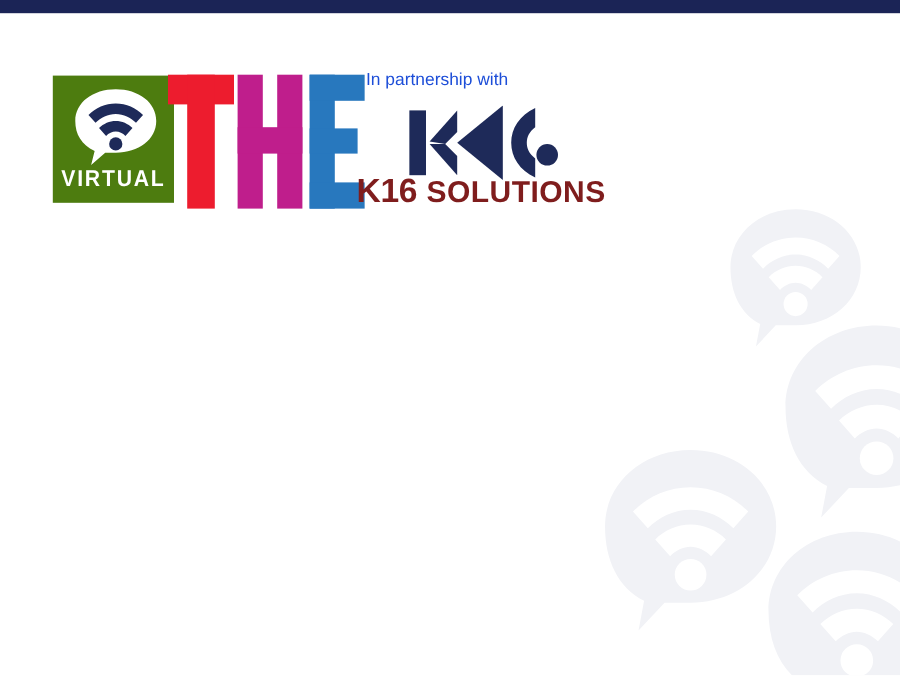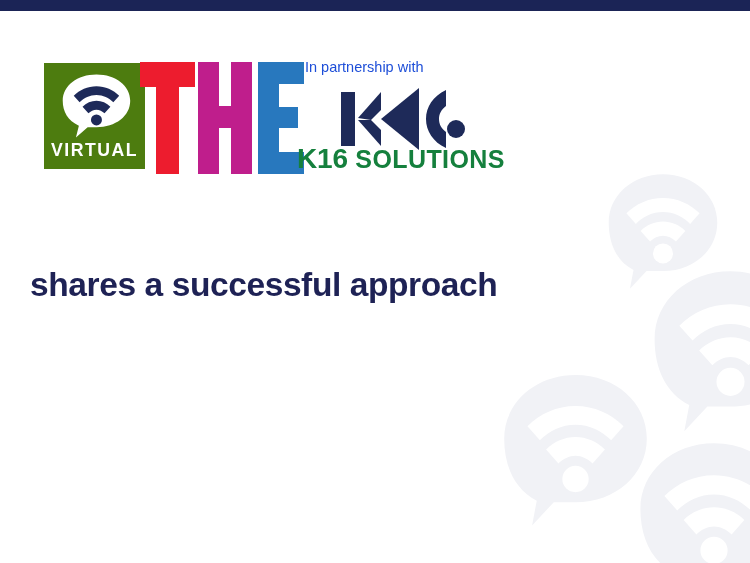--- a/index.html
+++ b/index.html
@@ -105,21 +105,21 @@
   }
   .k16-mark {
     position: absolute;
     left: 36px;
     top: 30px;
   }
   .k16-word {
     position: absolute;
     left: -8px;
     top: 85px;
-    color: #15803d;
+    color: #7f1d1d;
     font-size: 28px;
     font-weight: bold;
     letter-spacing: -0.2px;
     white-space: nowrap;
     font-family: "Liberation Sans", sans-serif;
   }
   .k16-word .sol {
     font-size: 25px;
     letter-spacing: 0.4px;
     font-weight: bold;
@@ -270,16 +270,15 @@
 
       <circle cx="115" cy="41" r="9" fill="#1e2a59"></circle>
     </svg>
 
     <div class="k16-word">
       <span>K16</span><span>&nbsp;</span><span class="sol">SOLUTIONS</span>
     </div>
   </div>
 
   <h1 class="title">
-    <span class="tline">shares a successful approach</span>
   </h1>
 
 </div>
 
 </body></html>

